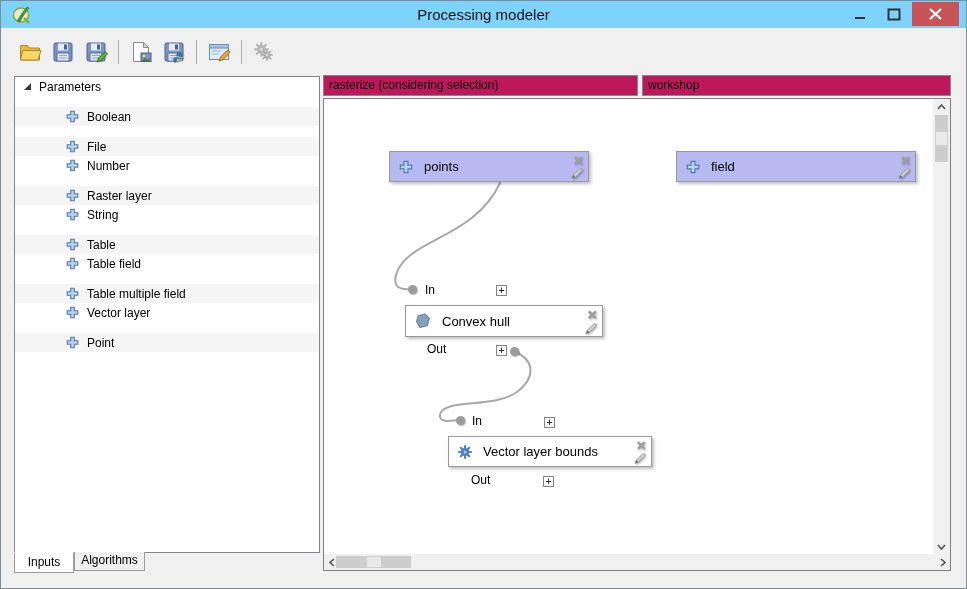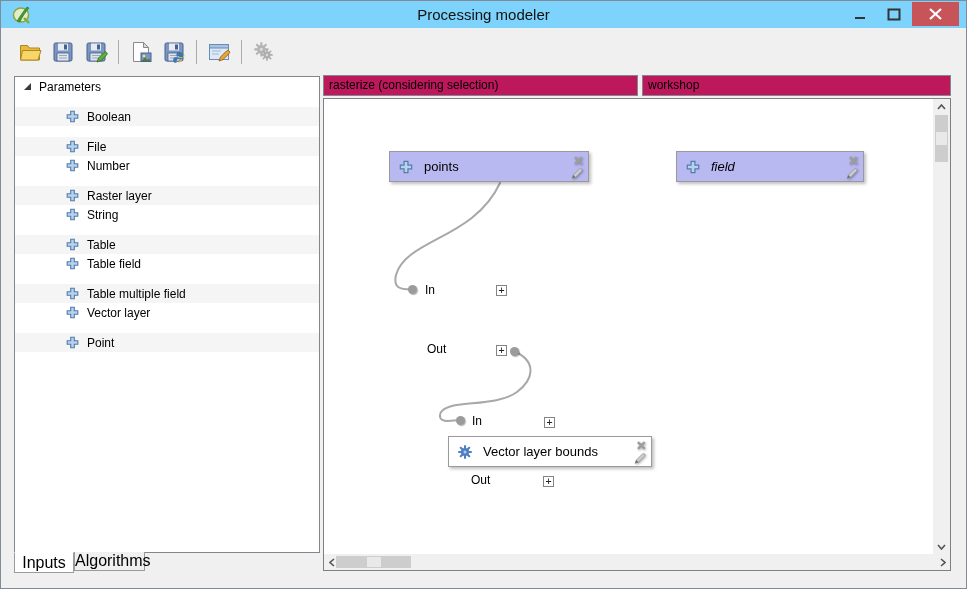--- a/index.html
+++ b/index.html
@@ -31,21 +31,21 @@
   
   #sidebar { position: absolute; left: 13px; top: 75px; width: 306px; height: 477px; background: #fff; border: 1px solid #82878e; overflow: hidden; }
   .tree-row { height: 19px; display: flex; align-items: center; font-size: 12px; }
   .tree-row.alt { background: #f5f5f5; margin-top: 11px; }
   .tree-root .twisty { margin-left: 8px; }
   .tree-root .row-label { margin-left: 7px; }
   .tree-child .plus { margin-left: 51px; }
   .tree-child .row-label { margin-left: 8px; }
 
   
-  .tab { position: absolute; font-size: 16px; text-align: center; }
+  .tab { position: absolute; font-size: 12px; text-align: center; }
   #tab-inputs { left: 13px; top: 551px; width: 60px; height: 21px; background: #fff; border: 1px solid #9b9b9b; border-top: 1px solid #fff; line-height: 19px; z-index: 2; }
   #tab-algorithms { left: 73px; top: 551px; width: 71px; height: 19px; background: #f0f0f0; border: 1px solid #9b9b9b; border-top: none; line-height: 17px; }
 
   
   .hdr-input { position: absolute; top: 74px; height: 21px; background: #be185d; border: 1px solid #828790; font-size: 12px; line-height: 19px; padding-left: 5px; white-space: nowrap; overflow: hidden; }
   #model-name-input { left: 322px; width: 315px; }
   #model-group-input { left: 641px; width: 309px; }
 
   
   #canvas-frame { position: absolute; left: 322px; top: 97px; width: 628px; height: 473px; border: 1px solid #7a8086; background: #fff; }
@@ -63,21 +63,21 @@
   #v-thumb { position: absolute; left: 2px; top: 16px; width: 13px; height: 47px; background: #cdcdcd; }
   #v-grip { position: absolute; left: 1px; top: 17px; width: 11px; height: 13px; background: #e9e9e9; }
   #h-thumb { position: absolute; left: 12px; top: 2px; width: 75px; height: 12px; background: #cdcdcd; }
   #h-grip { position: absolute; left: 31px; top: 1px; width: 14px; height: 10px; background: #e9e9e9; }
 
   
   .node { position: absolute; display: flex; align-items: center; border: 1px solid #9a9a9a; box-shadow: 2px 2px 3px rgba(0,0,0,.25); }
   .node.parameter { background: #b9b9f2; }
   .node.algorithm { background: #ffffff; }
   #node-points { left: 65px; top: 52px; width: 200px; height: 31px; }
-  #node-field  { left: 352px; top: 52px; width: 188px; height: 31px; font-style: italic; }
+  #node-field  { left: 352px; top: 52px; width: 240px; height: 31px; }
   #node-convex-hull { left: 81px; top: 206px; width: 198px; height: 32px; }
   #node-vector-layer-bounds { left: 124px; top: 337px; width: 204px; height: 31px; }
   .node .n-icon { margin-left: 9px; display: flex; }
   .node .n-label { margin-left: 11px; font-size: 13px; }
   .node .n-actions { position: absolute; right: 2px; top: 0; bottom: 0; display: flex; flex-direction: column; justify-content: space-between; padding: 1px 0; }
   .node .n-actions svg { display: block; filter: drop-shadow(1px 1px 1px rgba(0,0,0,.3)); }
 
   
   .conn-label { position: absolute; font-size: 12px; }
   .dot { position: absolute; width: 9px; height: 9px; border-radius: 50%; background: #9b9b9b; box-shadow: 1px 1px 1px rgba(0,0,0,.3); }
@@ -329,20 +329,34 @@
         <svg width="14" height="14" viewBox="0 0 14 14">
             <use href="#ico-pencil"></use>
           </svg>
       </div>
     </div>
 
     <div class="dot" id="dot-in1"></div>
     <span class="conn-label" id="label-in1">In</span>
     <div class="expander" id="exp-in1">+</div>
 
+    <div id="node-convex-hull" class="node algorithm">
+      <svg class="n-icon" width="16" height="16" viewBox="0 0 15 15">
+        <polygon points="3,2.5 9.5,1 13.5,5 11.5,12 4.5,13.5 1.5,8" fill="#85a0bc" stroke="#64809b" stroke-width="1" stroke-linejoin="round"></polygon>
+      </svg>
+      <span class="n-label">Convex hull</span>
+      <div class="n-actions">
+        <svg width="16" height="16" viewBox="0 0 15 15">
+            <use href="#ico-x"></use>
+          </svg>
+        <svg width="14" height="14" viewBox="0 0 14 14">
+            <use href="#ico-pencil"></use>
+          </svg>
+      </div>
+    </div>
 
     <span class="conn-label" id="label-out1">Out</span>
     <div class="expander" id="exp-out1">+</div>
     <div class="dot" id="dot-out1"></div>
 
     <div class="dot" id="dot-in2"></div>
     <span class="conn-label" id="label-in2">In</span>
     <div class="expander" id="exp-in2">+</div>
 
     <div id="node-vector-layer-bounds" class="node algorithm">

